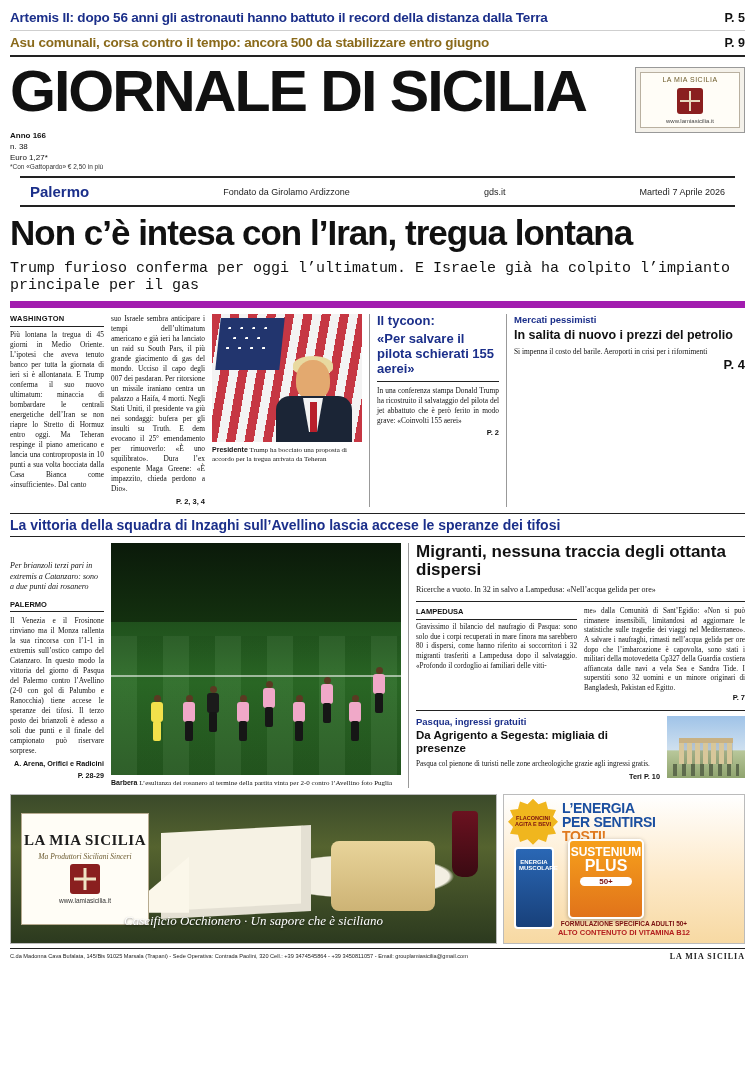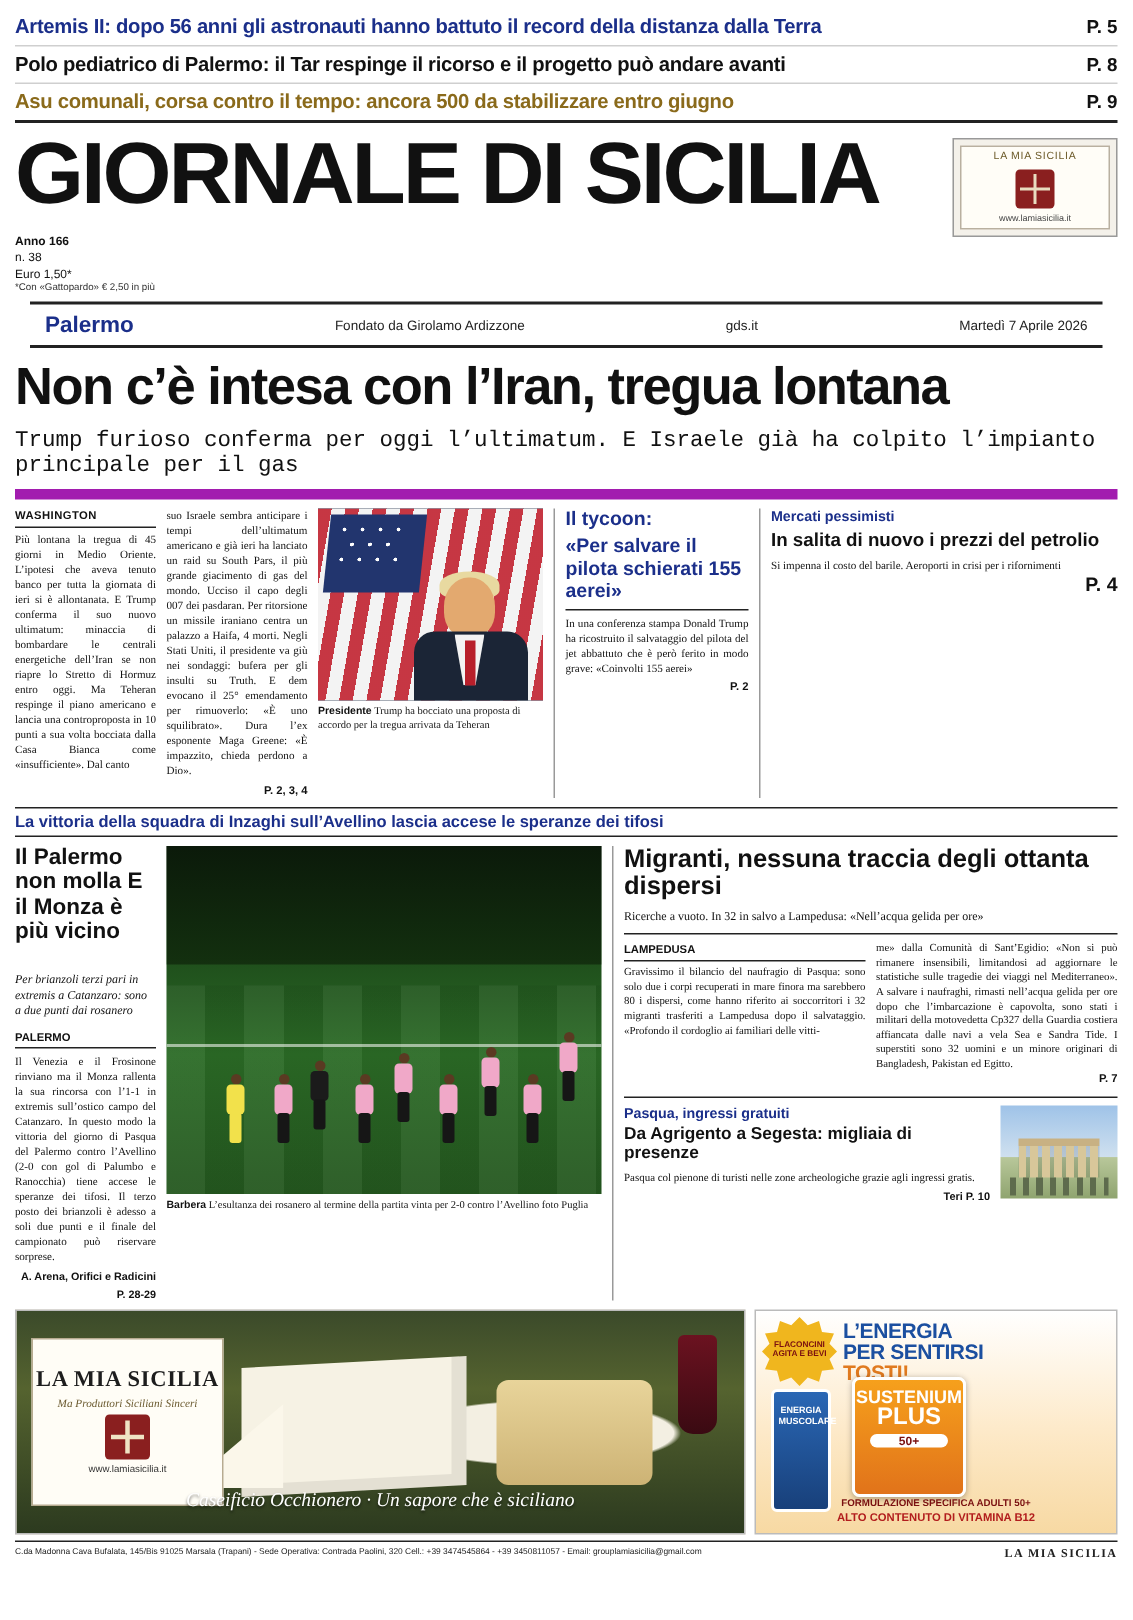--- a/index.html
+++ b/index.html
@@ -174,21 +174,21 @@
   }
   .rail-body { font-size:7.4px; line-height:1.35; }
   .rail .ref { font-family:"Liberation Sans", sans-serif; font-weight:bold; font-size:13px; text-align:right; }
 
   
   .band {
     margin:6px 10px 0 10px; border-top:1px solid #222; border-bottom:1px solid #222;
     padding:3px 0;
   }
   .band-text {
-    font-family:"Liberation Sans", sans-serif; font-weight:bold; font-size:11px; color:#1b2f8a;
+    font-family:"Liberation Sans", sans-serif; font-weight:bold; font-size:14px; color:#1b2f8a;
   }
 
   .mid { display:flex; padding:6px 10px 0 10px; gap:7px; }
   .mid-left { flex:0 0 94px; }
   .mid-left h2 {
     margin:0; font-family:"Liberation Sans", sans-serif; font-weight:bold;
     font-size:15px; line-height:1.1;
   }
   .mid-left .dek { font-size:8px; line-height:1.35; margin-top:18px;font-style:italic; }
   .mid-left .tag {
@@ -349,45 +349,41 @@
 </head>
 <body>
 
 <div class="page">
 
   <div class="teasers">
     <div class="teaser teaser-1">
       <div class="teaser-text">Artemis II: dopo 56 anni gli astronauti hanno battuto il record della distanza dalla Terra</div>
       <div class="teaser-page">P. 5</div>
     </div>
-    <div class="teaser teaser-2">
-      <div class="teaser-text">Polo pediatrico di Palermo: il Tar respinge il ricorso e il progetto può andare avanti</div>
-      <div class="teaser-page">P. 8</div>
-    </div>
     <div class="teaser teaser-3">
       <div class="teaser-text">Asu comunali, corsa contro il tempo: ancora 500 da stabilizzare entro giugno</div>
       <div class="teaser-page">P. 9</div>
     </div>
   </div>
 
   <div class="masthead">
     <div class="mast-row">
       <div class="mast-title">GIORNALE DI SICILIA</div>
       <div class="mast-badge">
         <div class="badge-inner">
           <div class="badge-top">LA MIA SICILIA</div>
           <div class="badge-mid"></div>
           <div class="badge-bot">www.lamiasicilia.it</div>
         </div>
       </div>
     </div>
     <div class="mast-meta">
       <div class="bold">Anno 166</div>
       <div>n. 38</div>
-      <div>Euro 1,50*</div>
+      <div>Euro 1,27*</div>
       <div class="tiny">*Con «Gattopardo» € 2,50 in più</div>
     </div>
     <div class="mast-rule"></div>
     <div class="mast-foot">
       <div class="city">Palermo</div>
       <div class="founder">Fondato da Girolamo Ardizzone</div>
       <div class="site">gds.it</div>
       <div class="dateline">Martedì 7 Aprile 2026</div>
     </div>
   </div>
@@ -440,21 +436,20 @@
       <div class="ref">P. 4</div>
     </div>
   </div>
 
   <div class="band">
     <div class="band-text">La vittoria della squadra di Inzaghi sull’Avellino lascia accese le speranze dei tifosi</div>
   </div>
 
   <div class="mid">
     <div class="mid-left">
-      <h2>Il Palermo non molla E il Monza è più vicino</h2>
       <div class="dek">Per brianzoli terzi pari in extremis a Catanzaro: sono a due punti dai rosanero</div>
       <div class="tag">PALERMO</div>
       <div class="body">Il Venezia e il Frosinone rinviano ma il Monza rallenta la sua rincorsa con l’1-1 in extremis sull’ostico campo del Catanzaro. In questo modo la vittoria del giorno di Pasqua del Palermo contro l’Avellino (2-0 con gol di Palumbo e Ranocchia) tiene accese le speranze dei tifosi. Il terzo posto dei brianzoli è adesso a soli due punti e il finale del campionato può riservare sorprese.</div>
       <div class="byline">A. Arena, Orifici e Radicini</div>
       <div class="byline">P. 28-29</div>
     </div>
 
     <div class="mid-photo">
       <div class="pitch">
         <div class="stand"></div>

